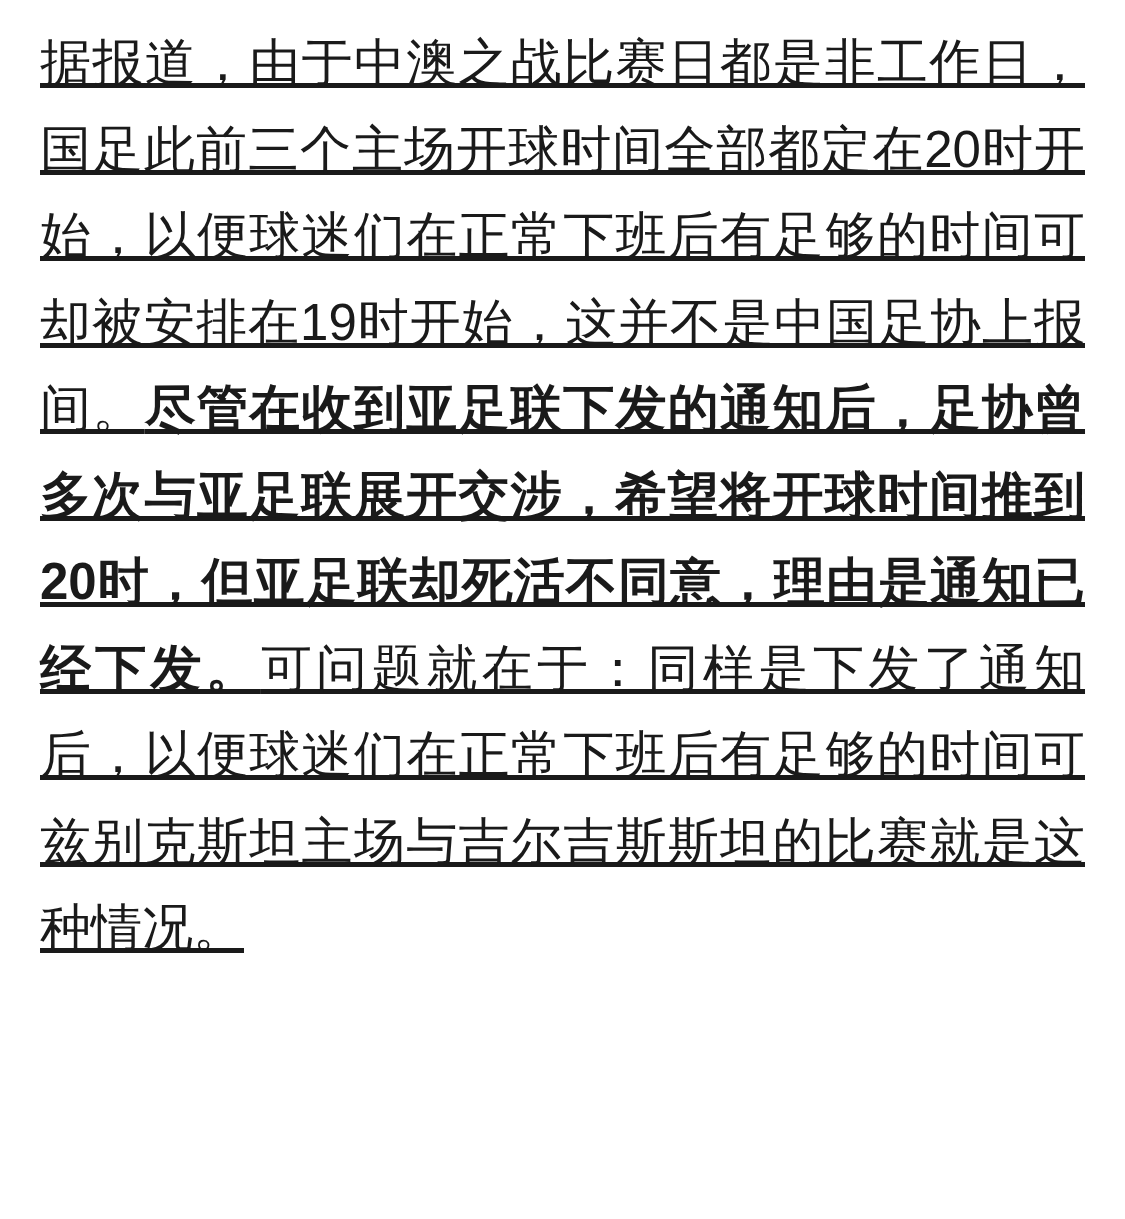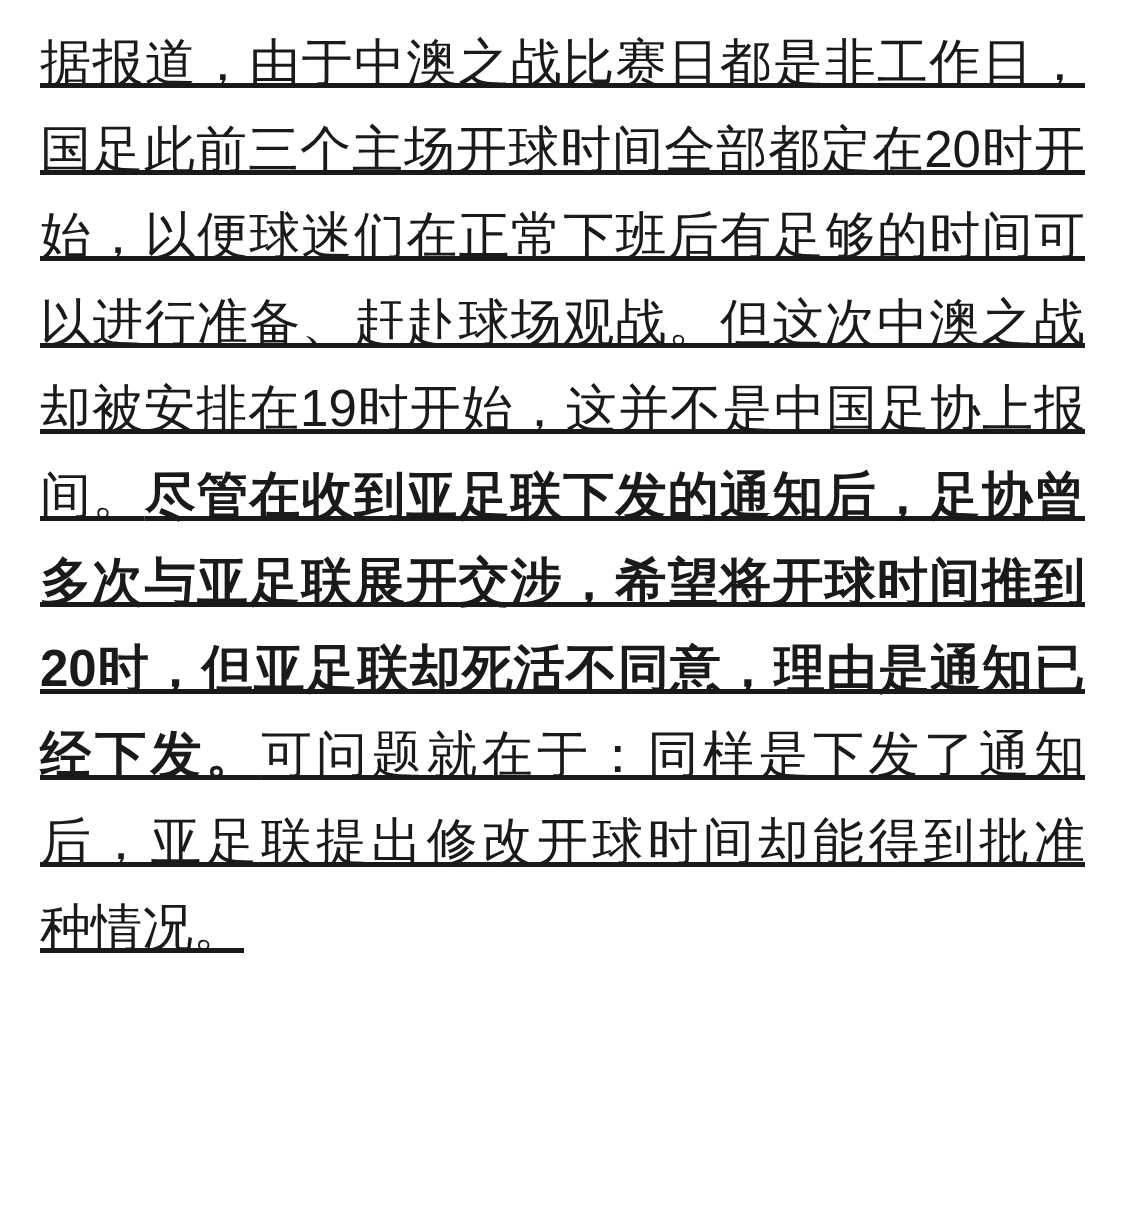--- a/index.html
+++ b/index.html
@@ -38,21 +38,21 @@
     font-weight: 700;
   }
 </style>
 </head>
 <body style="background: rgb(255, 255, 255);">
 
 <div class="article" id="article-body" style="color: rgb(26, 26, 26);">
     <div class="line"><span class="seg">据报道，由于中澳之战比赛日都是非工作日，</span></div>
     <div class="line"><span class="seg">国足此前三个主场开球时间全部都定在20时开</span></div>
     <div class="line"><span class="seg">始，以便球迷们在正常下班后有足够的时间可</span></div>
-    <div class="line"><span class="seg">以进行准备、赶赴球场观战。但这次中澳之战</span></div>
     <div class="line"><span class="seg">却被安排在19时开始，这并不是中国足协上报</span></div>
     <div class="line"><span class="seg">间。</span><span class="seg bold">尽管在收到亚足联下发的通知后，足协曾</span></div>
     <div class="line"><span class="seg bold">多次与亚足联展开交涉，希望将开球时间推到</span></div>
     <div class="line"><span class="seg bold">20时，但亚足联却死活不同意，理由是通知已</span></div>
     <div class="line"><span class="seg bold">经下发。</span><span class="seg">可问题就在于：同样是下发了通知</span></div>
-    <div class="line"><span class="seg">后，亚足联提出修改开球时间却能得到批准</span></div>
+    <div class="line"><span class="seg">后，以便球迷们在正常下班后有足够的时间可</span></div>
+    <div class="line"><span class="seg">兹别克斯坦主场与吉尔吉斯斯坦的比赛就是这</span></div>
     <div class="line last-line"><span class="seg">种情况。</span></div>
   </div>
 
 </body></html>

